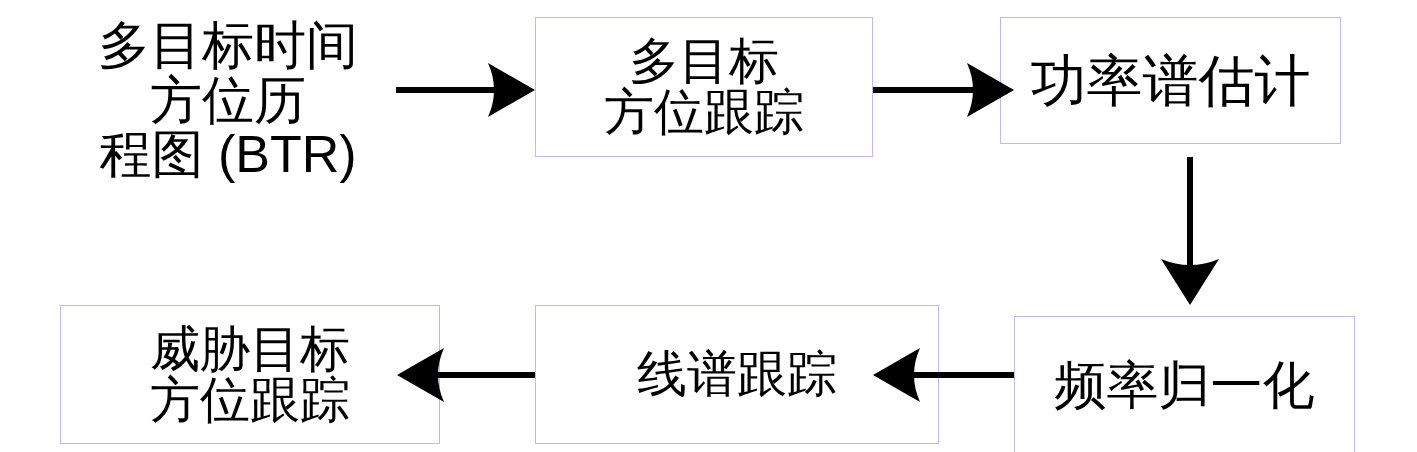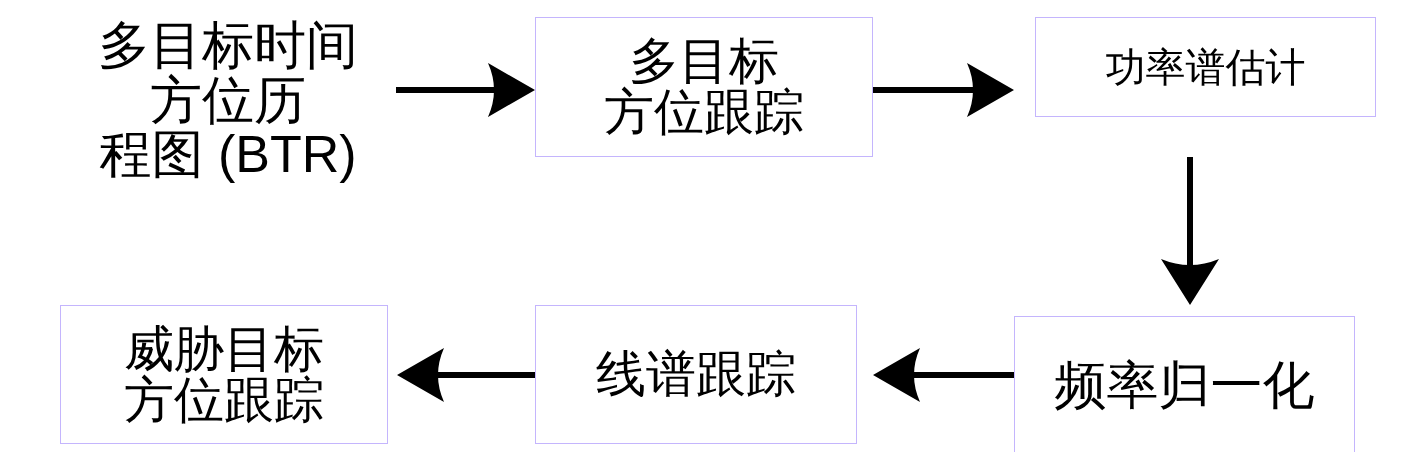--- a/index.html
+++ b/index.html
@@ -71,33 +71,33 @@
     <span class="node-line">多目标时间</span>
     <span class="node-line">方位历</span>
     <span class="node-line">程图 (BTR)</span>
   </div>
 
   <div class="node-box" style="left:535px; top:17px; width:338px; height:140px; font-size:50px;">
     <span class="node-line">多目标</span>
     <span class="node-line">方位跟踪</span>
   </div>
 
-  <div class="node-box" style="left:1035px; top:17px; width:341px; height:100px; font-size:40px;">
+  <div class="node-box" style="left:1000px; top:17px; width:341px; height:127px; font-size:56px;">
     <span class="node-line">功率谱估计</span>
   </div>
 
   <div class="node-box" style="left:1014px; top:316px; width:341px; height:139px; font-size:52px;">
     <span class="node-line">频率归一化</span>
   </div>
 
-  <div class="node-box" style="left:535px; top:305px; width:322px; height:139px; font-size:50px;">
+  <div class="node-box" style="left:535px; top:305px; width:404px; height:139px; font-size:50px;">
     <span class="node-line">线谱跟踪</span>
   </div>
 
-  <div class="node-box" style="left:60px; top:305px; width:328px; height:139px; font-size:50px;">
+  <div class="node-box" style="left:60px; top:305px; width:380px; height:139px; font-size:50px;">
     <span class="node-line">威胁目标</span>
     <span class="node-line">方位跟踪</span>
   </div>
 
   <svg class="edges" viewBox="0 0 1417 452">
 
     <g>
       <line class="edge-line" x1="396" y1="90" x2="500" y2="90"></line>
       <path class="edge-head" d="M 535 90 L 488 63 Q 500 90 488 117 Z"></path>
     </g>

